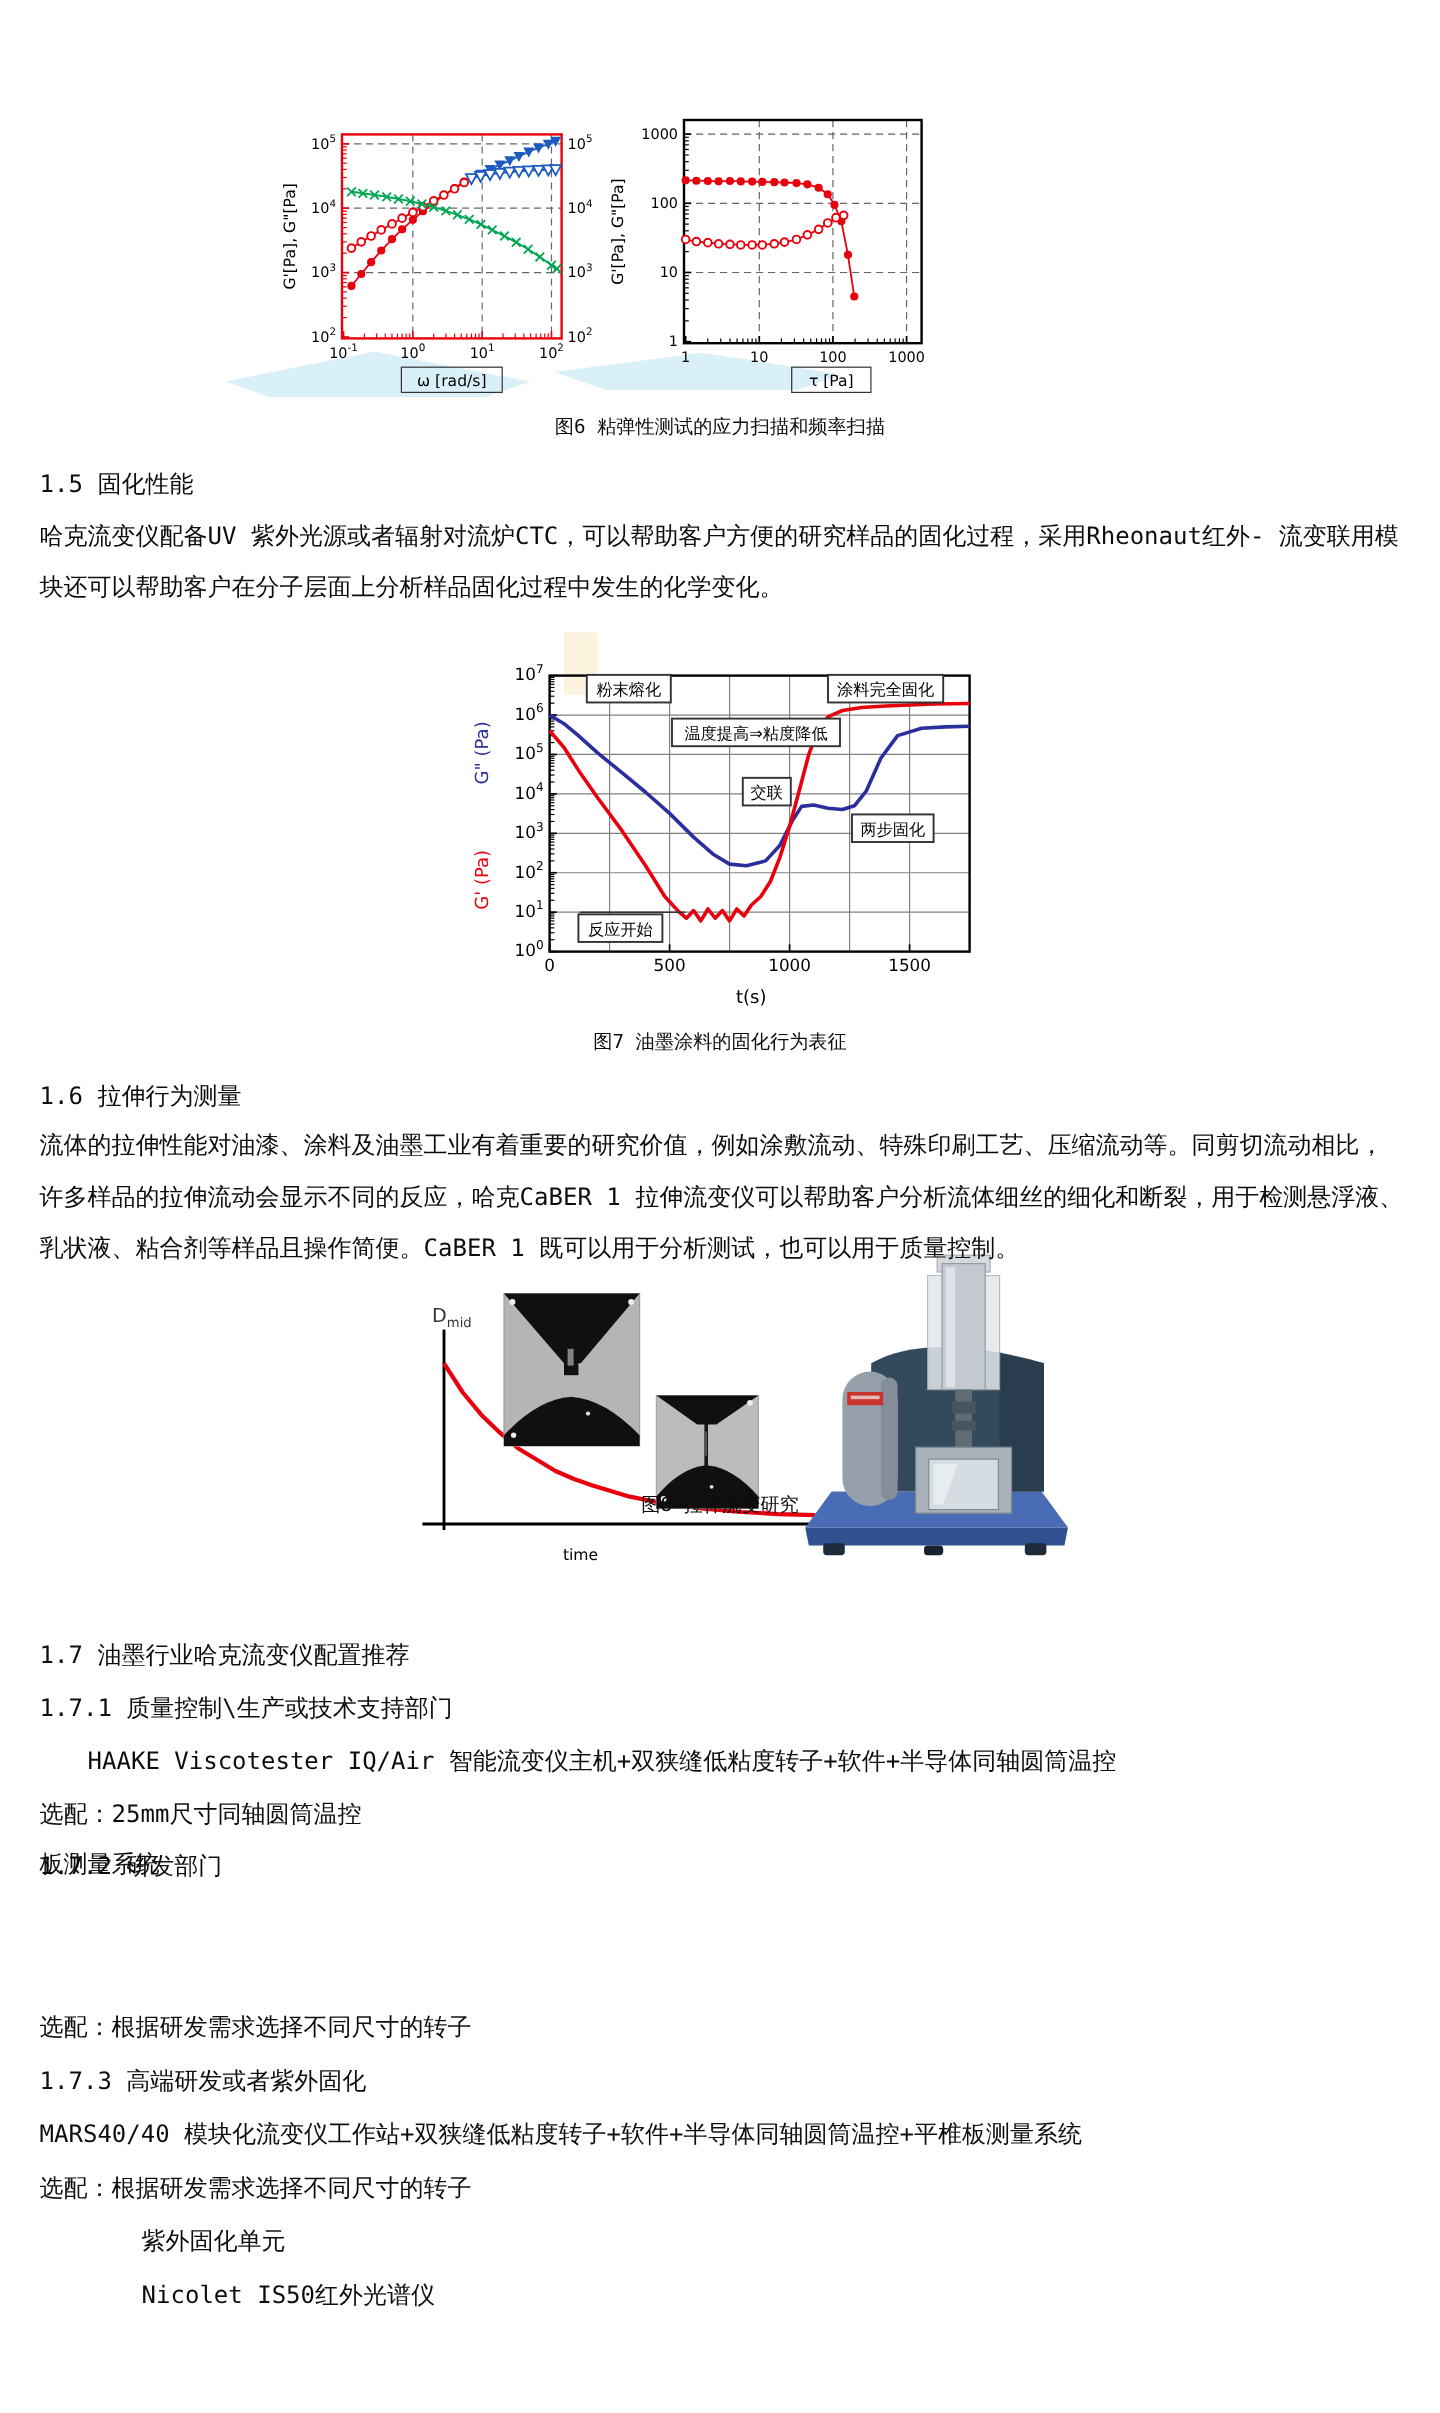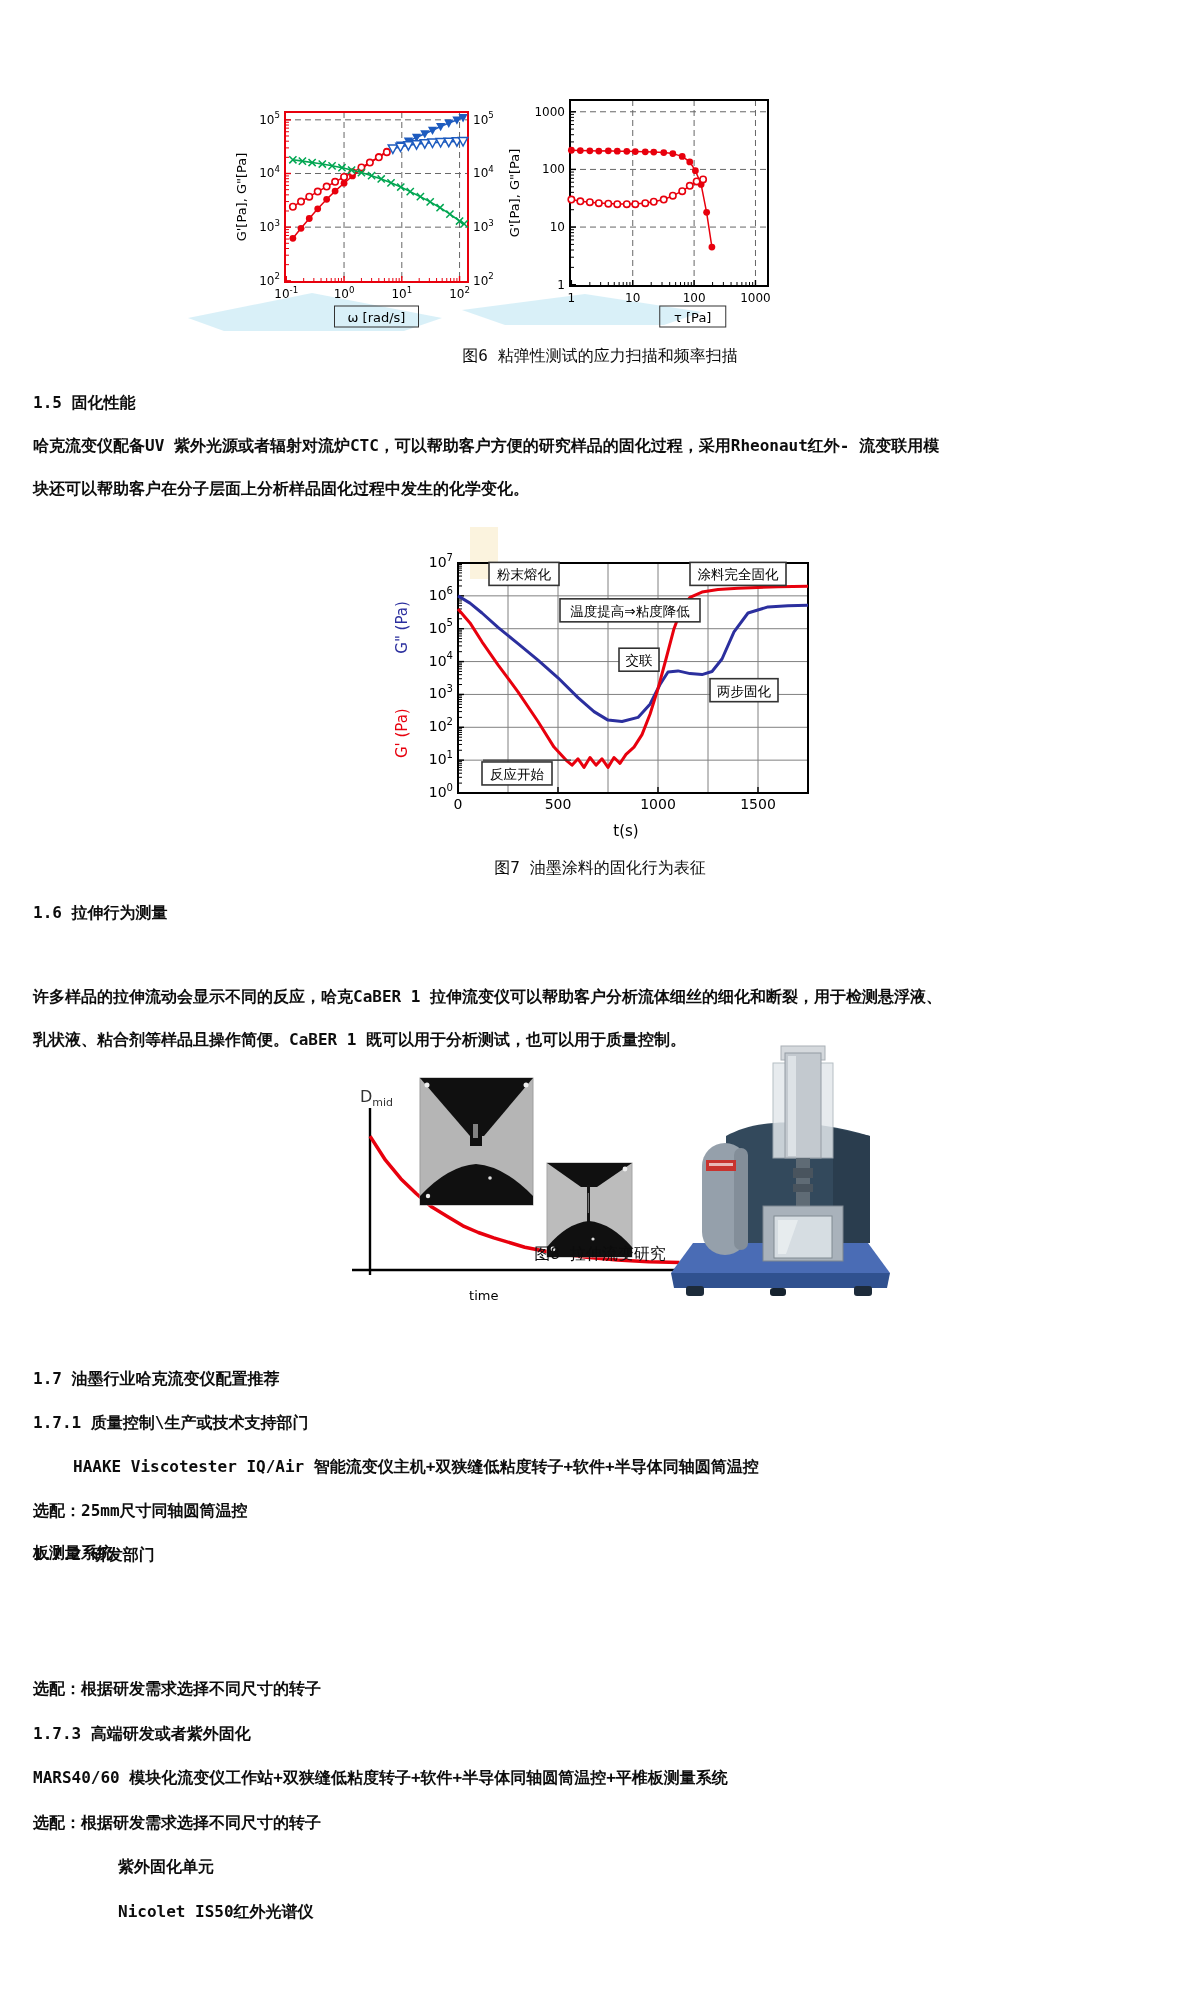--- a/index.html
+++ b/index.html
@@ -1,18 +1,18 @@
 <!DOCTYPE html>
 <html><head>
 <meta charset="utf-8">
 <style>
   html,body{margin:0;padding:0;background:#ffffff;}
   .page{position:relative;width:1200px;height:2011px;background:#ffffff;overflow:hidden;
         font-family:"DejaVu Sans Mono","DejaVu Sans","Liberation Sans",monospace;}
-  .tl{position:absolute;left:33px;font-size:16px;color:#0d0d0d;white-space:pre;line-height:26px;font-weight:bold;}
+  .tl{position:absolute;left:33px;font-size:20px;color:#0d0d0d;white-space:pre;line-height:26px;}
   .cap{position:absolute;left:0;width:100%;text-align:center;font-size:16px;color:#0d0d0d;}
   .indent{left:118px;}
   svg.abs{position:absolute;overflow:visible;font-family:"DejaVu Sans","Liberation Sans",sans-serif;}
   .wm{z-index:0;}
   .chart{z-index:2;}
   .overlay{z-index:3;pointer-events:none;}
   .txt{z-index:4;}
 </style>
 </head>
 <body>
@@ -458,30 +458,31 @@
     </g>
   </svg>
 
   <div class="cap txt" style="top:346px;">图6 粘弹性测试的应力扫描和频率扫描</div>
   <div class="tl txt" style="top:390px;">1.5 固化性能</div>
   <div class="tl txt" style="top:476px;">块还可以帮助客户在分子层面上分析样品固化过程中发生的化学变化。</div>
   <div class="tl txt" style="top:433px;">哈克流变仪配备UV 紫外光源或者辐射对流炉CTC，可以帮助客户方便的研究样品的固化过程，采用Rheonaut红外- 流变联用模</div>
 
   <div class="cap txt" style="top:858px;">图7 油墨涂料的固化行为表征</div>
   <div class="tl txt" style="top:900px;">1.6 拉伸行为测量</div>
+  <div class="tl txt" style="top:941px;">流体的拉伸性能对油漆、涂料及油墨工业有着重要的研究价值，例如涂敷流动、特殊印刷工艺、压缩流动等。同剪切流动相比，</div>
   <div class="tl txt" style="top:984px;">许多样品的拉伸流动会显示不同的反应，哈克CaBER 1 拉伸流变仪可以帮助客户分析流体细丝的细化和断裂，用于检测悬浮液、</div>
   <div class="tl txt" style="top:1027px;">乳状液、粘合剂等样品且操作简便。CaBER 1 既可以用于分析测试，也可以用于质量控制。</div>
 
   <div class="cap txt" style="top:1244px;">图8 拉伸流变研究</div>
   <div class="tl txt" style="top:1366px;">1.7 油墨行业哈克流变仪配置推荐</div>
   <div class="tl txt" style="top:1410px;">1.7.1 质量控制\生产或技术支持部门</div>
   <div class="tl txt" style="top:1454px;margin-left:40px;">HAAKE Viscotester IQ/Air 智能流变仪主机+双狭缝低粘度转子+软件+半导体同轴圆筒温控</div>
   <div class="tl txt" style="top:1498px;">选配：25mm尺寸同轴圆筒温控</div>
   <div class="tl txt" style="top:1542px;">1.7.2 研发部门</div>
   <div class="tl txt" style="top:1540px;">板测量系统</div>
   <div class="tl txt" style="top:1676px;">选配：根据研发需求选择不同尺寸的转子</div>
   <div class="tl txt" style="top:1721px;">1.7.3 高端研发或者紫外固化</div>
-  <div class="tl txt" style="top:1765px;">MARS40/60 模块化流变仪工作站+双狭缝低粘度转子+软件+半导体同轴圆筒温控+平椎板测量系统</div>
+  <div class="tl txt" style="top:1765px;">MARS40/40 模块化流变仪工作站+双狭缝低粘度转子+软件+半导体同轴圆筒温控+平椎板测量系统</div>
   <div class="tl txt" style="top:1810px;">选配：根据研发需求选择不同尺寸的转子</div>
   <div class="tl txt indent" style="top:1854px;">紫外固化单元</div>
   <div class="tl txt indent" style="top:1899px;">Nicolet IS50红外光谱仪</div>
 
 </div>
 
 </body></html>

